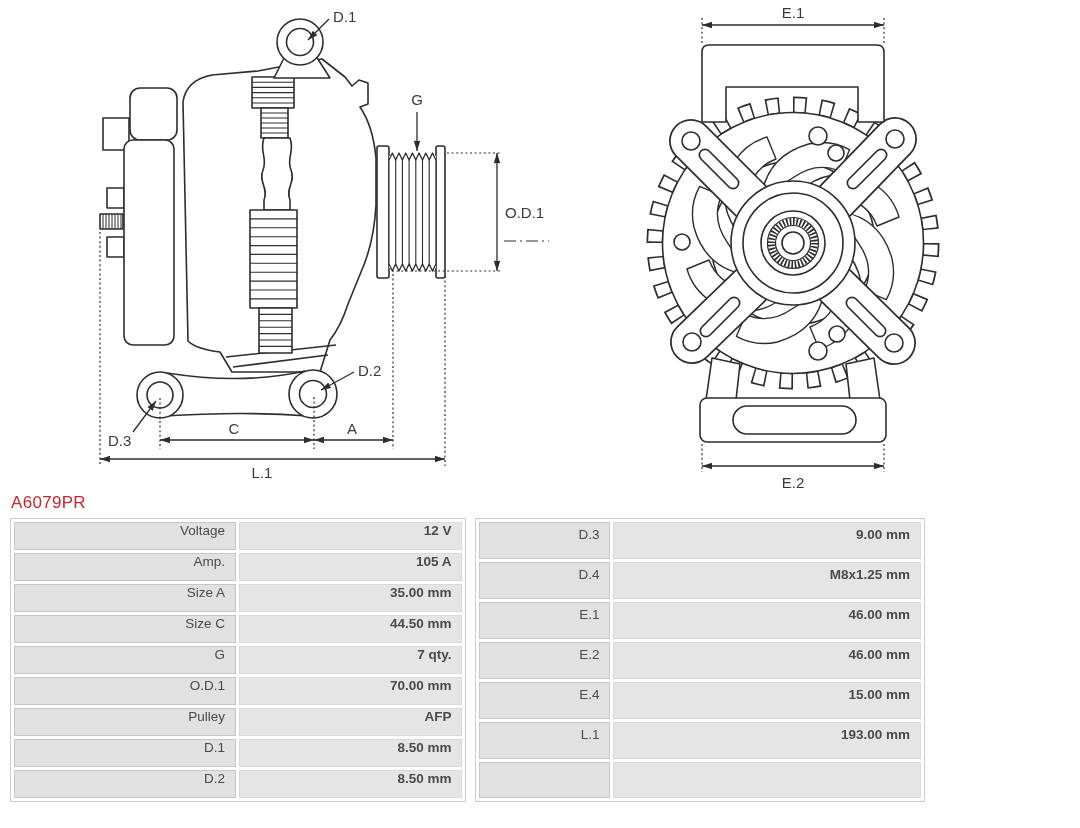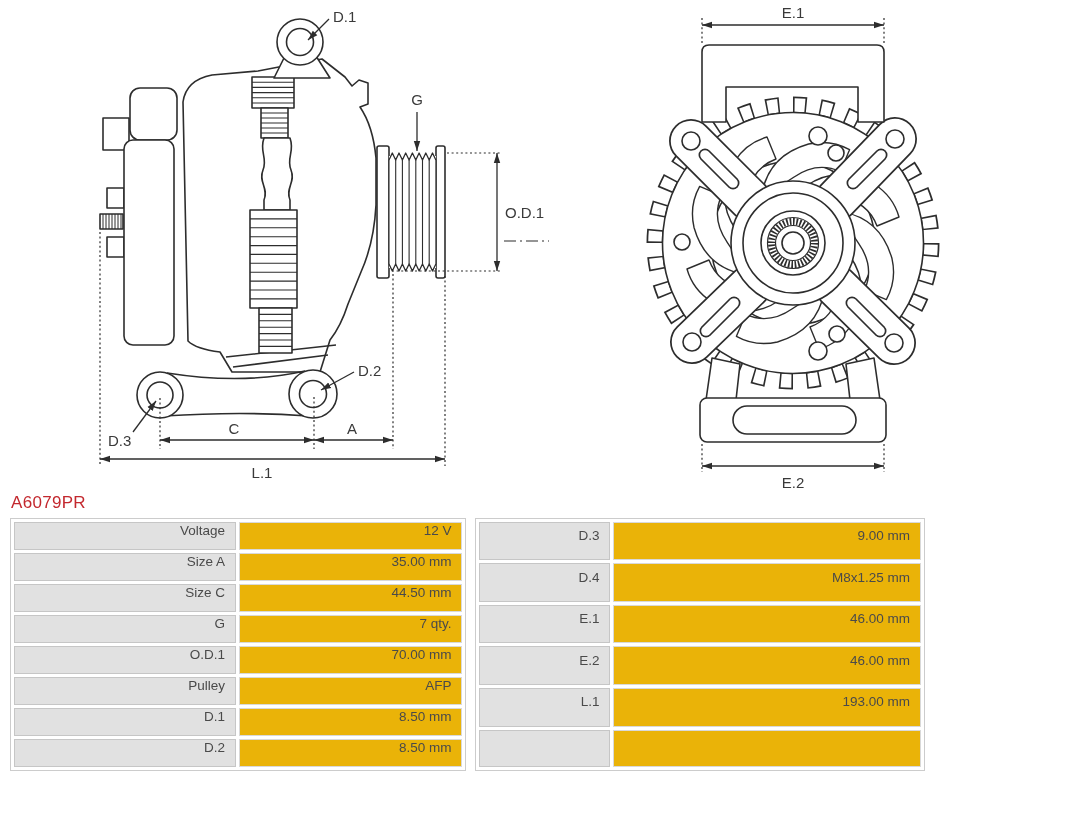--- a/index.html
+++ b/index.html
@@ -8,21 +8,21 @@
   .page { position:relative; width:940px; height:828px; background:#fff; overflow:hidden; }
   .diagram-wrap { width:1080px; height:492px; position:relative; }
   svg text { font-family:"Liberation Sans", sans-serif; font-size:15px; fill:#3a3a3a; }
   .part-number { margin:2px 0 5px 11px; font-size:17px; letter-spacing:.3px; color:#c3282e; line-height:1.1; }
   .tables { display:flex; gap:9px; margin:0 15px 0 10px; }
   table.spec { border-collapse:separate; border-spacing:3px; border:1px solid #cccccc; background:#fff; table-layout:fixed; }
   table.spec-left { width:527px; }
   table.spec-right { width:519px; }
   table.spec td { height:27px; font-size:13.5px; color:#4a4a4a; text-align:right; padding:0 10px 11px 4px; white-space:nowrap; overflow:hidden; }
   td.lbl { background:#e1e1e1; border:1px solid #c6c6c6; }
-  td.val { background:#eab308; border:1px solid #d9d9d9; }
+  td.val { background:#e5e5e5; border:1px solid #d9d9d9;font-weight:bold; }
   .spec-left td.lbl { width:222px; }
   .spec-right td.lbl { width:131px; }
 </style>
 </head>
 <body>
 
 <div class="page">
 
   <div class="diagram-wrap">
   <svg width="1080" height="492" viewBox="0 0 1080 492">
@@ -223,20 +223,24 @@
   <div class="part-number">A6079PR</div>
 
   <div class="tables">
     <table class="spec spec-left">
       <tbody>
         <tr>
             <td class="lbl">Voltage</td>
             <td class="val">12 V</td>
           </tr>
         <tr>
+            <td class="lbl">Amp.</td>
+            <td class="val">105 A</td>
+          </tr>
+        <tr>
             <td class="lbl">Size A</td>
             <td class="val">35.00 mm</td>
           </tr>
         <tr>
             <td class="lbl">Size C</td>
             <td class="val">44.50 mm</td>
           </tr>
         <tr>
             <td class="lbl">G</td>
             <td class="val">7 qty.</td>
@@ -271,20 +275,24 @@
           </tr>
         <tr>
             <td class="lbl">E.1</td>
             <td class="val">46.00 mm</td>
           </tr>
         <tr>
             <td class="lbl">E.2</td>
             <td class="val">46.00 mm</td>
           </tr>
         <tr>
+            <td class="lbl">E.4</td>
+            <td class="val">15.00 mm</td>
+          </tr>
+        <tr>
             <td class="lbl">L.1</td>
             <td class="val">193.00 mm</td>
           </tr>
         <tr>
             <td class="lbl"></td>
             <td class="val"></td>
           </tr>
       </tbody>
     </table>
   </div>

